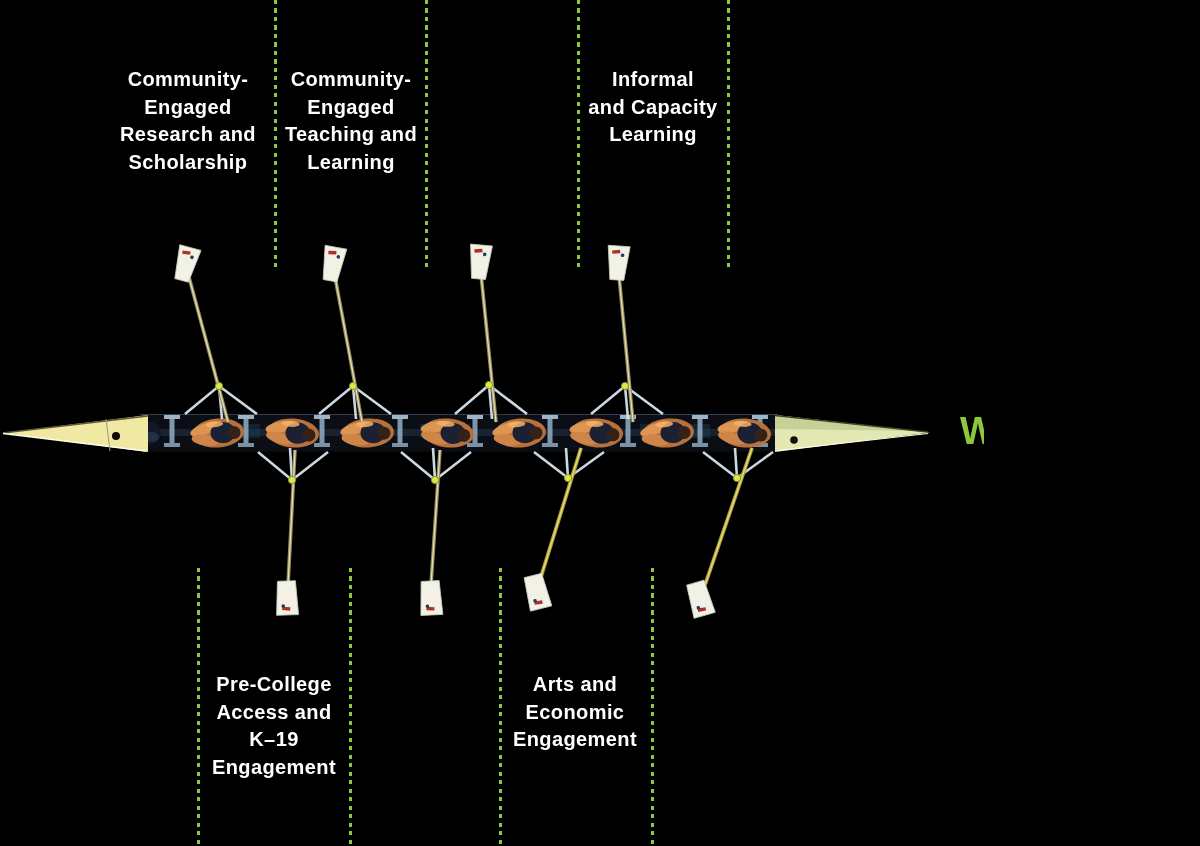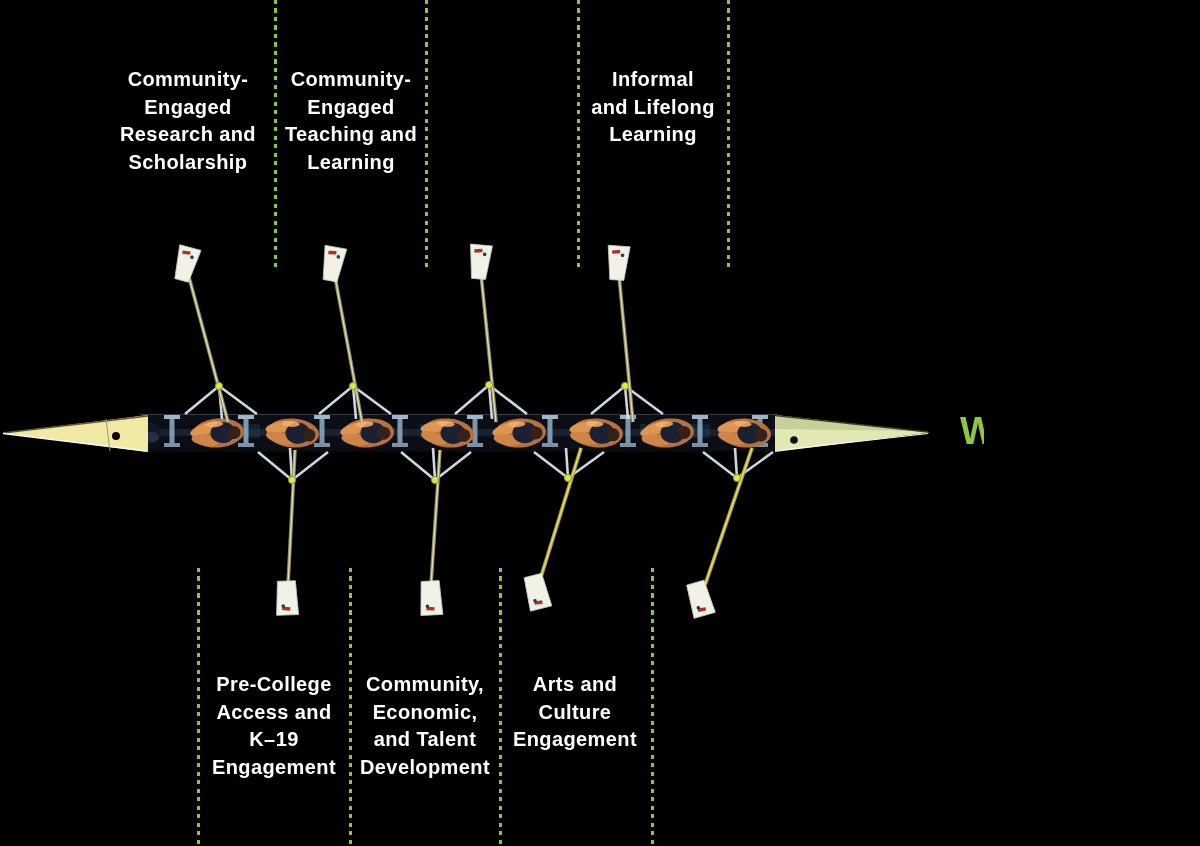--- a/index.html
+++ b/index.html
@@ -317,29 +317,25 @@
 
   <div class="label" style="left:113px;top:66px;width:150px">Community-
 Engaged
 Research and
 Scholarship</div>
   <div class="label" style="left:276px;top:66px;width:150px">Community-
 Engaged
 Teaching and
 Learning</div>
   <div class="label" style="left:578px;top:66px;width:150px">Informal
-and Lifelong
+and Capacity
 Learning</div>
 
   <div class="label" style="left:199px;top:671px;width:150px">Pre-College
 Access and
 K–19
 Engagement</div>
-  <div class="label" style="left:350px;top:671px;width:150px">Community,
-Economic,
-and Talent
-Development</div>
   <div class="label" style="left:500px;top:671px;width:150px">Arts and
-Culture
+Economic
 Engagement</div>
 
   <div class="wordmark">WE ARE UOE</div>
 </div>
 
 </body></html>

